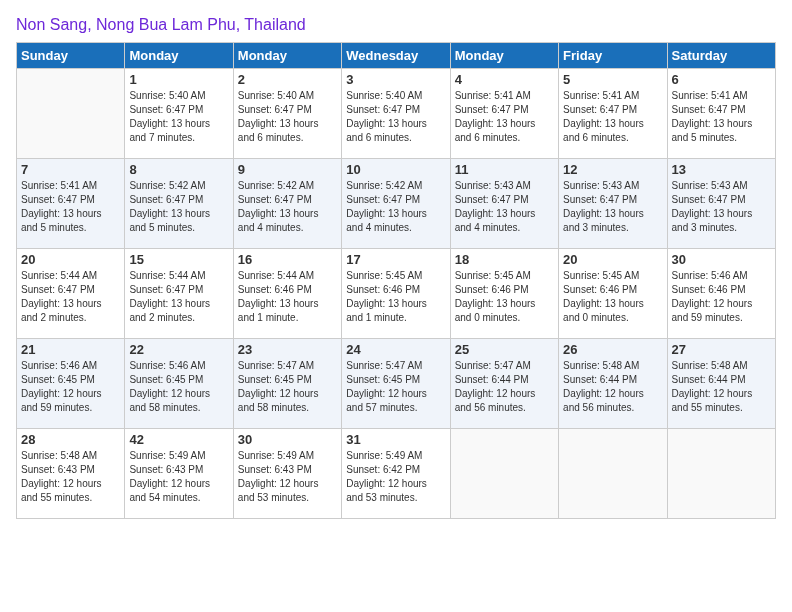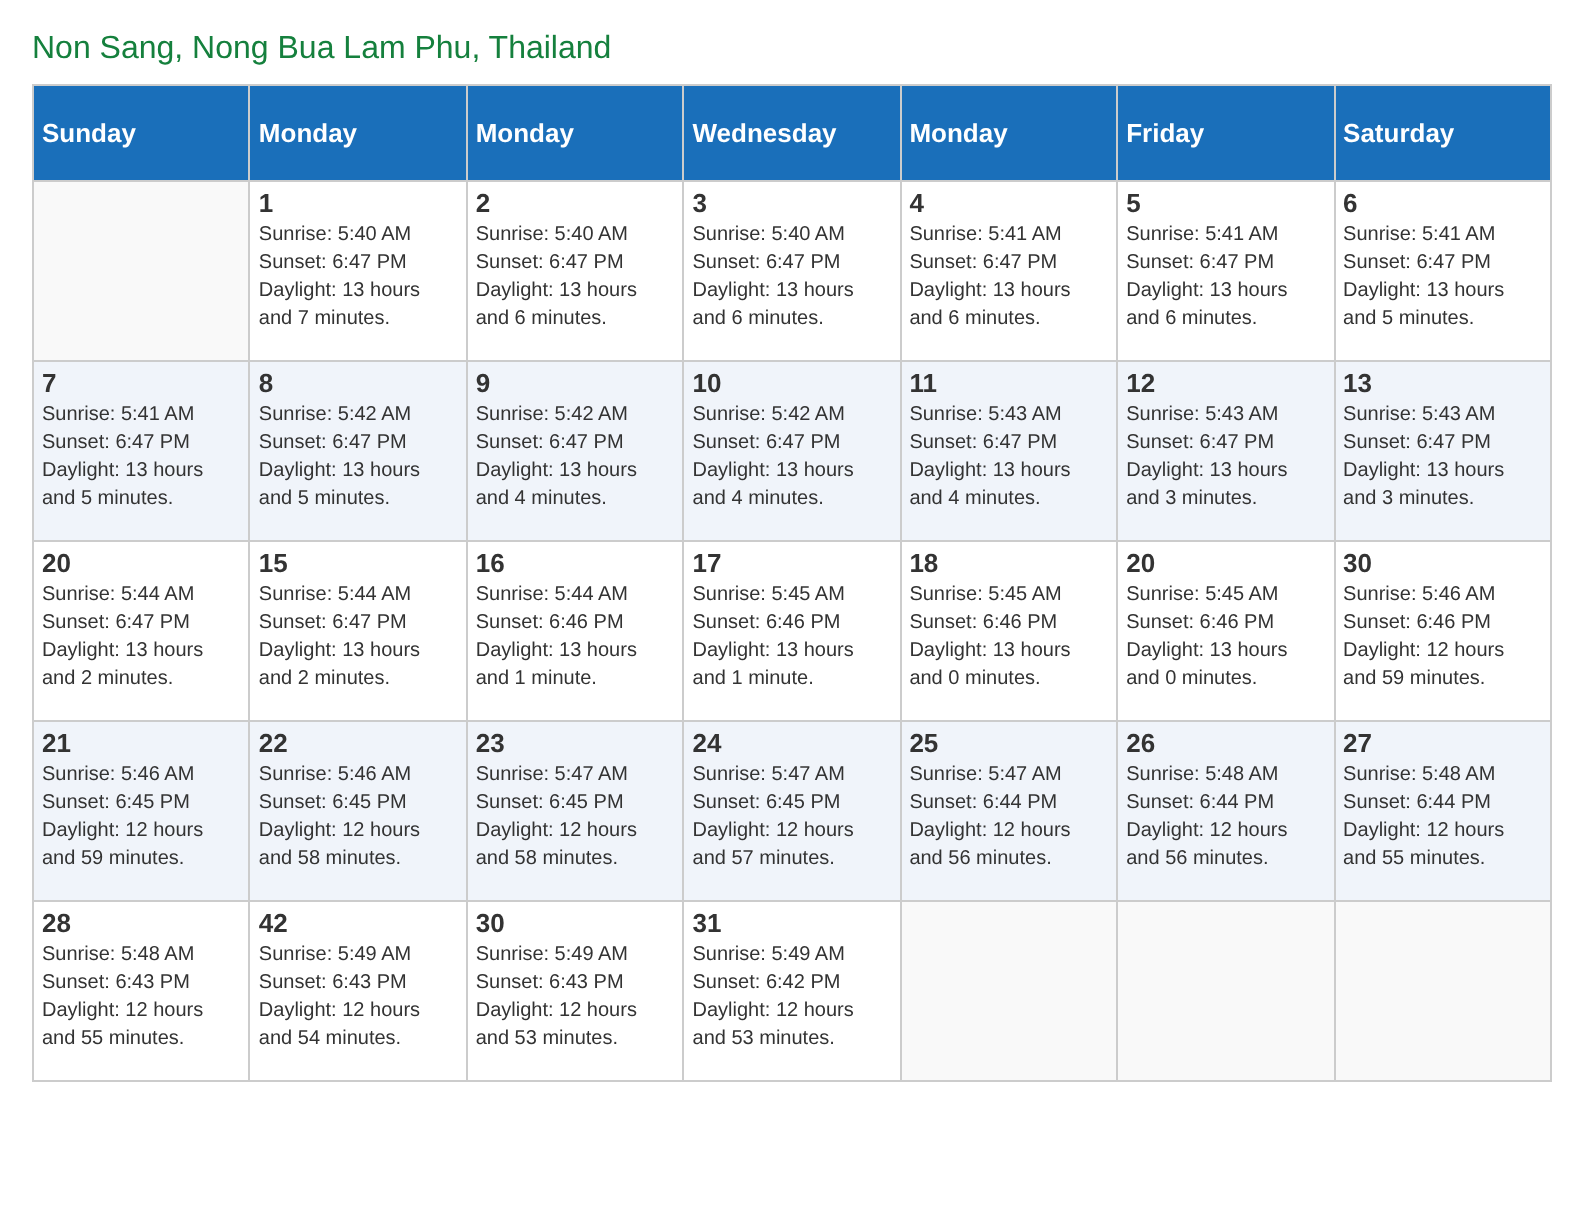--- a/index.html
+++ b/index.html
@@ -24,31 +24,31 @@
     .title-area {
       text-align: right;
     }
     .month-title {
       font-size: 36px;
       font-weight: bold;
       color: #333;
     }
     .location-title {
       font-size: 16px;
-      color: #15803d;
+      color: #6d28d9;
     }
     .calendar-table {
       width: 100%;
       border-collapse: collapse;
       font-size: 11px;
     }
     .calendar-table th {
       background-color: #1a6fba;
       color: white;
-      padding: 16px 4px;
+      padding: 5px 4px;
       text-align: left;
       font-size: 13px;
       font-weight: bold;
       border: 1px solid #ccc;
     }
     .calendar-table td {
       border: 1px solid #ccc;
       vertical-align: top;
       padding: 3px 4px;
       height: 90px;

